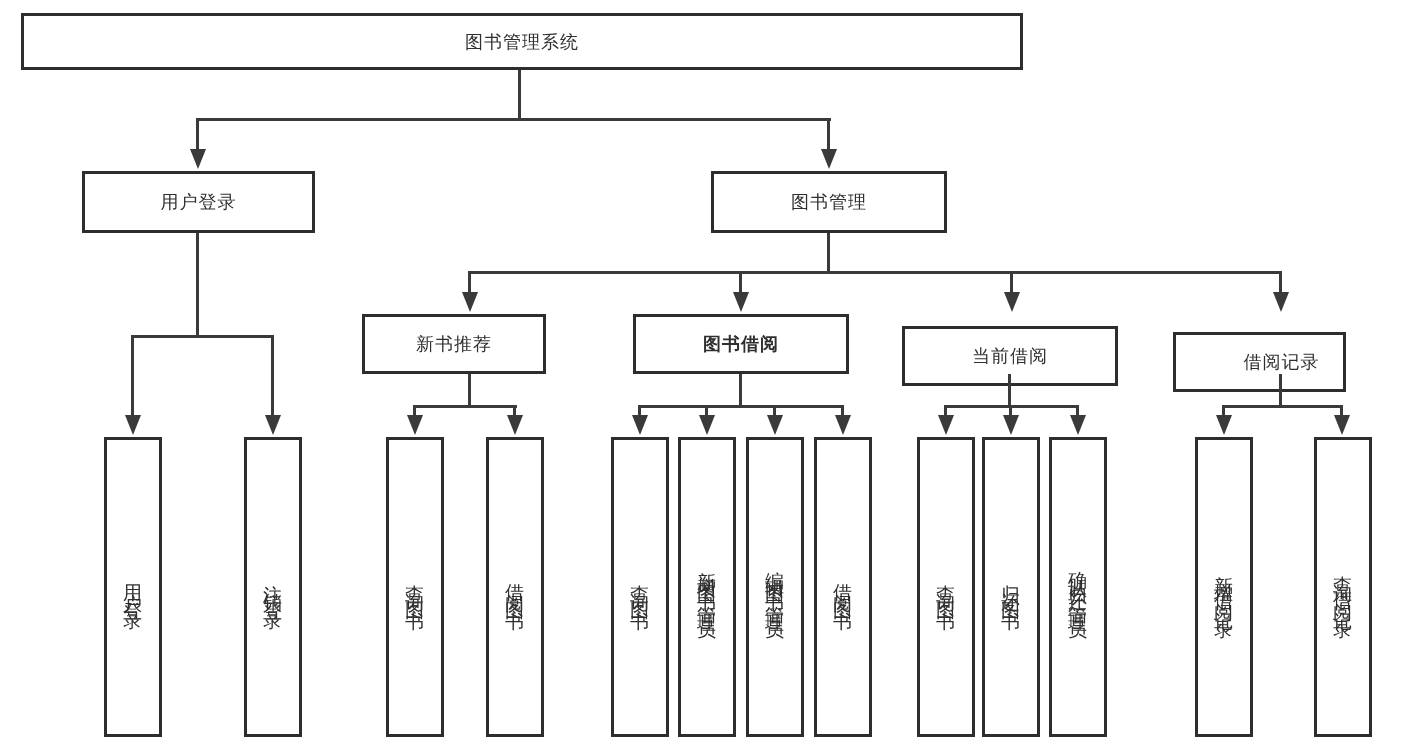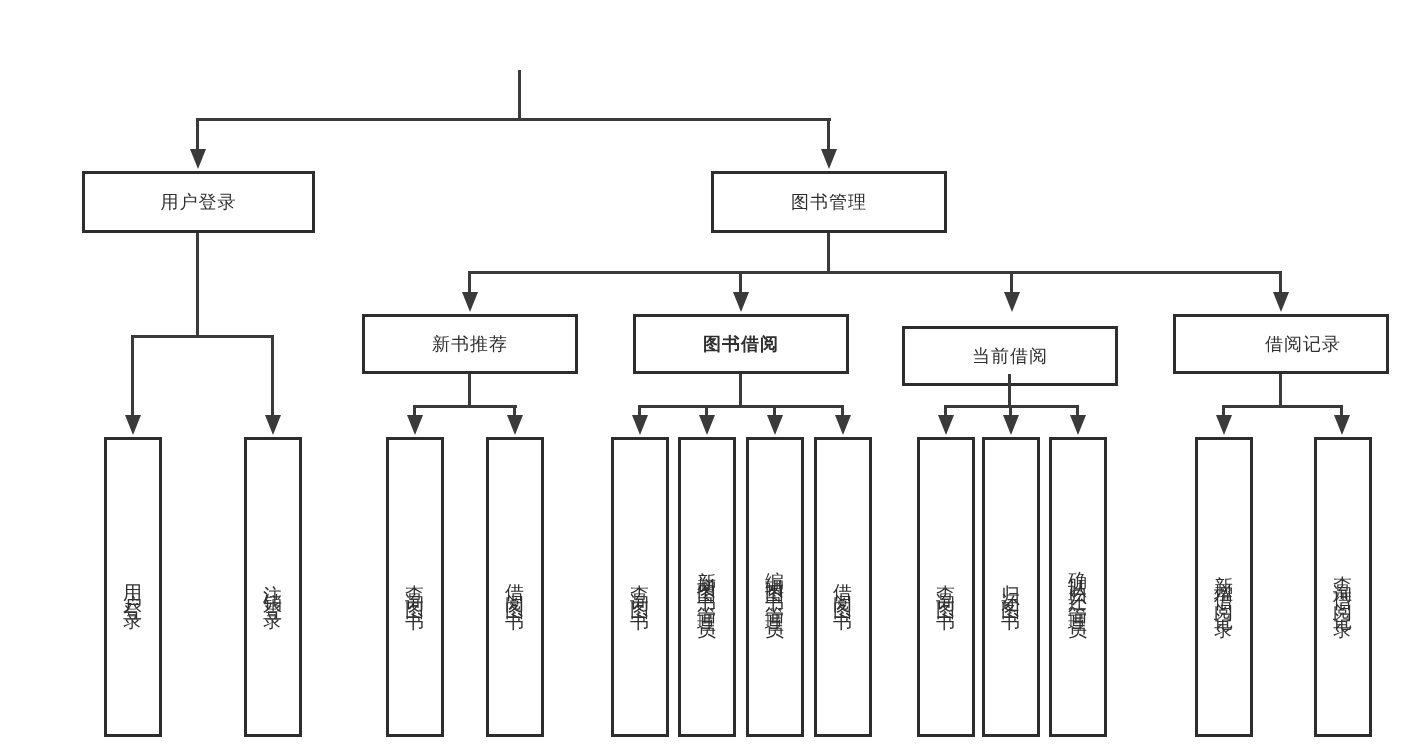--- a/index.html
+++ b/index.html
@@ -54,20 +54,23 @@
     text-shadow:0 0 2px #ffffff,0 0 1px #ffffff;
     white-space:nowrap;
     z-index:10;
   }
 </style>
 </head>
 <body>
 
 <div id="stage">
 
+  <div class="node" style="left:21px;top:13px;width:1002px;height:57px;">
+    <span>图书管理系统</span>
+  </div>
 
   <div class="line" style="left:518px;top:70px;width:3px;height:50px;"></div>
   <div class="line" style="left:197px;top:118px;width:634px;height:3px;"></div>
   <div class="line" style="left:196px;top:118px;width:3px;height:35px;"></div>
   <div class="arr" style="left:190px;top:149px;"></div>
   <div class="line" style="left:827px;top:118px;width:3px;height:35px;"></div>
   <div class="arr" style="left:821px;top:149px;"></div>
 
   <div class="node" style="left:82px;top:171px;width:233px;height:62px;">
     <span>用户登录</span>
@@ -87,30 +90,30 @@
   <div class="line" style="left:468px;top:271px;width:813px;height:3px;"></div>
   <div class="line" style="left:468px;top:271px;width:3px;height:23px;"></div>
   <div class="arr" style="left:462px;top:292px;"></div>
   <div class="line" style="left:739px;top:271px;width:3px;height:23px;"></div>
   <div class="arr" style="left:733px;top:292px;"></div>
   <div class="line" style="left:1010px;top:271px;width:3px;height:23px;"></div>
   <div class="arr" style="left:1004px;top:292px;"></div>
   <div class="line" style="left:1279px;top:271px;width:3px;height:23px;"></div>
   <div class="arr" style="left:1273px;top:292px;"></div>
 
-  <div class="node" style="left:362px;top:314px;width:216px;height:60px;">
+  <div class="node" style="left:362px;top:314px;width:184px;height:60px;">
     <span>新书推荐</span>
   </div>
   <div class="node" style="left:633px;top:314px;width:216px;height:60px;font-weight:bold;">
     <span>图书借阅</span>
   </div>
   <div class="node" style="left:902px;top:326px;width:216px;height:60px;">
     <span>当前借阅</span>
   </div>
-  <div class="node" style="left:1173px;top:314px;width:216px;height:60px;padding-left:44px;">
+  <div class="node" style="left:1173px;top:332px;width:173px;height:60px;padding-left:44px;">
     <span>借阅记录</span>
   </div>
 
   <div class="line" style="left:468px;top:374px;width:3px;height:33px;"></div>
   <div class="line" style="left:413px;top:405px;width:104px;height:3px;"></div>
   <div class="line" style="left:413px;top:405px;width:3px;height:14px;"></div>
   <div class="arr" style="left:407px;top:415px;"></div>
   <div class="line" style="left:513px;top:405px;width:3px;height:14px;"></div>
   <div class="arr" style="left:507px;top:415px;"></div>
 

